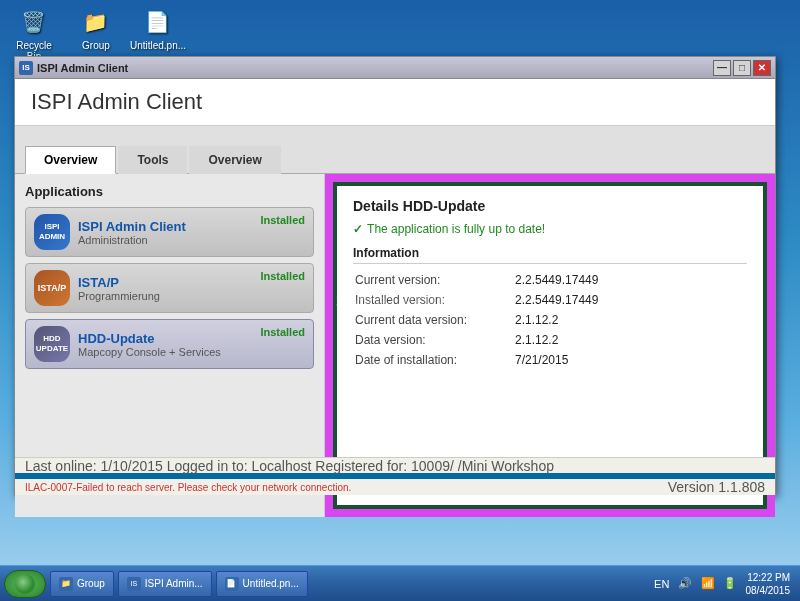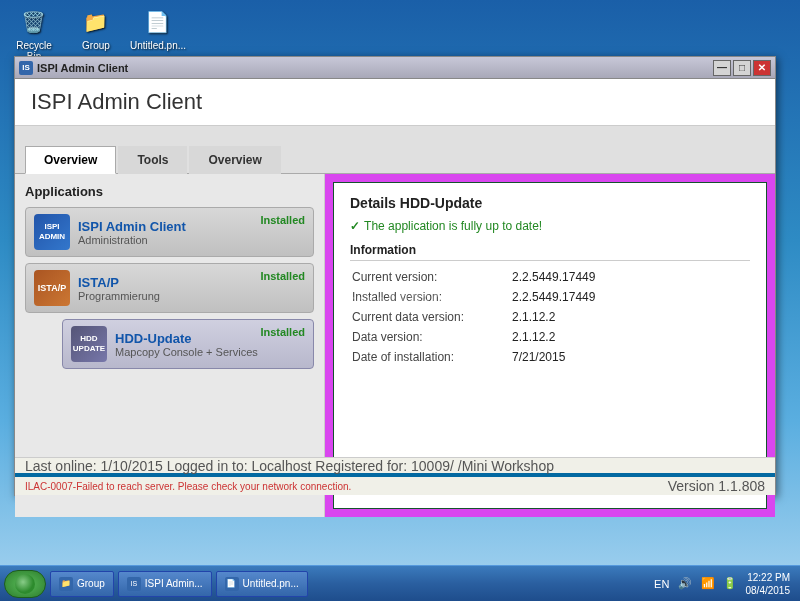--- a/index.html
+++ b/index.html
@@ -205,21 +205,21 @@
       margin-bottom: 6px;
       display: flex;
       align-items: center;
       gap: 8px;
       cursor: pointer;
       position: relative;
     }
     .app-item-icon {
       width: 36px;
       height: 36px;
-      border-radius: 4px;
+      border-radius: 11px;
       display: flex;
       align-items: center;
       justify-content: center;
       font-size: 9px;
       font-weight: bold;
       color: white;
       flex-shrink: 0;
       text-align: center;
     }
     .app-item-icon.ispi { background: linear-gradient(135deg, #2255aa, #3377cc); }
@@ -246,21 +246,21 @@
       right: 8px;
       top: 6px;
     }
 
     
     .right-panel {
       flex: 1;
       padding: 12px 16px;
       background: white;
       margin: 8px;
-      border: 1px solid #14532d;
+      border: 4px solid #14532d;
     }
 
     .details-title {
       font-size: 14px;
       font-weight: bold;
       color: #222;
       margin-bottom: 8px;
     }
 
     .check-line {
@@ -305,21 +305,21 @@
     }
 
     
     .status-bar {
       position: absolute;
       bottom: 0;
       left: 0;
       right: 0;
       height: 22px;
       background: #f0f0e8;
-      border-top: 4px solid #0369a1;
+      border-top: 6px solid #0369a1;
       display: flex;
       align-items: center;
       justify-content: space-between;
       padding: 0 10px;
       font-size: 10px;
       color: #cc3333;
     }
     .status-bar-right {
       color: #555;
       font-size: 14px;
@@ -493,21 +493,21 @@
 
         <div class="app-item">
           <div class="app-item-icon istap" style="font-size:9px; text-align:center;">ISTA/P</div>
           <div class="app-item-info">
             <div class="app-item-name">ISTA/P</div>
             <div class="app-item-sub">Programmierung</div>
           </div>
           <div class="app-item-status">Installed</div>
         </div>
 
-        <div class="app-item" style="background: linear-gradient(180deg, #d0d0e0 0%, #b8b8cc 100%); border-color: #8888aa; margin-left: 37px;">
+        <div class="app-item" style="background: linear-gradient(180deg, #d0d0e0 0%, #b8b8cc 100%); border-color: #8888aa;">
           <div class="app-item-icon hdd" style="font-size:8px; white-space:pre; text-align:center; line-height:1.3;">HDD
 UPDATE</div>
           <div class="app-item-info">
             <div class="app-item-name">HDD-Update</div>
             <div class="app-item-sub">Mapcopy Console + Services</div>
           </div>
           <div class="app-item-status">Installed</div>
         </div>
       </div>
 

